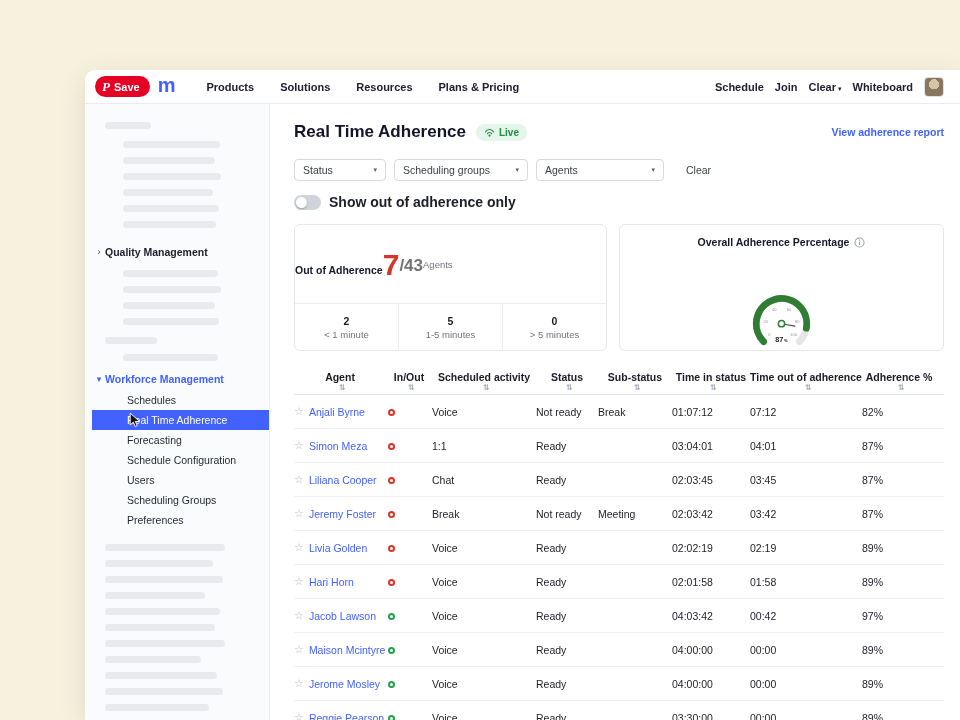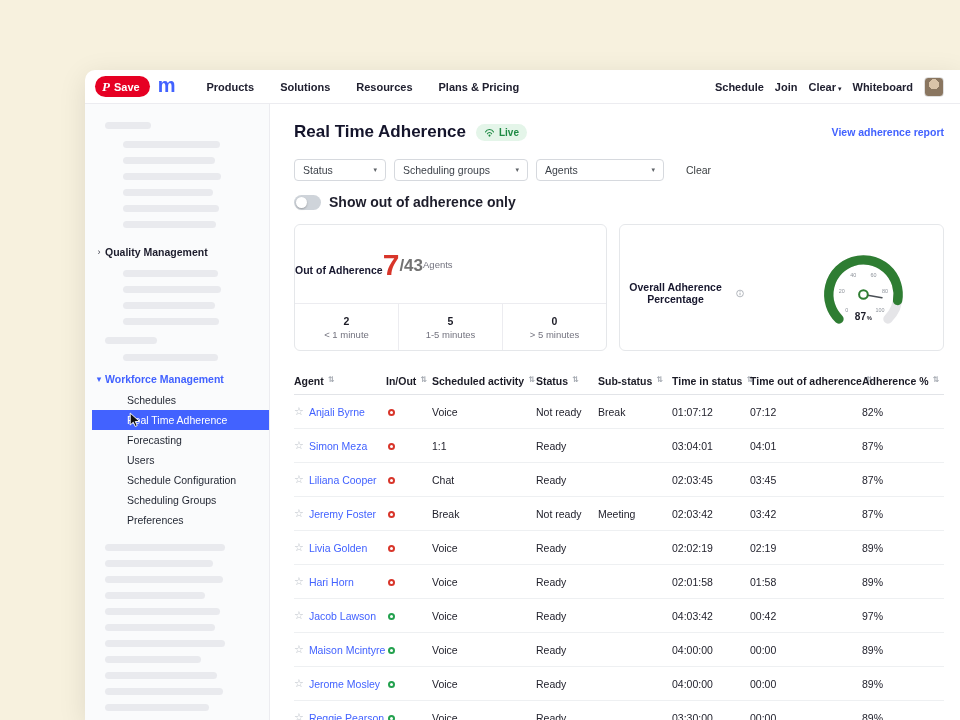--- a/index.html
+++ b/index.html
@@ -71,41 +71,41 @@
   .toggle-row { display:flex; align-items:center; gap:8px; margin-top:13px; }
   .toggle { position:relative; width:27px; height:15px; border-radius:8px; background:#cfd4da; cursor:pointer; }
   .knob { position:absolute; left:2px; top:2px; width:11px; height:11px; border-radius:50%;
           background:#fff; box-shadow:0 1px 2px rgba(0,0,0,.25); }
   .toggle-label { font-size:14px; font-weight:600; color:#1d1d2b;text-align:center; }
 
   
   .cards { display:flex; gap:12px; margin-top:14px; }
   .card { border:1px solid #e5e7ea; border-radius:6px; background:#fff; height:127px; overflow:hidden; }
   .card-out { width:313px; display:flex; flex-direction:column; }
-  .card-gauge { flex:1; display:flex; flex-direction:row; align-items:center;gap:40px; }
+  .card-gauge { flex:1; display:flex; flex-direction:column; align-items:center;gap:40px; }
   .card-title { font-size:10.5px; font-weight:700; color:#17172e; text-align:center; margin-top:11px; }
   .ooa-top { flex:1; display:flex; flex-direction:row; align-items:center; }
   .big-row { display:flex; align-items:flex-end; margin-top:2px; }
   .big-num { font-size:30px; line-height:30px; font-weight:800; color:#d8352a; }
   .big-total { font-size:17px; font-weight:700; color:#737373; padding-bottom:4px; }
   .agents-label { font-size:9.5px; color:#73737f; margin-top:0px; }
   .ooa-bottom { flex:0 0 47px; border-top:1px solid #ececf0; display:flex; }
   .bucket { flex:1; display:flex; flex-direction:column; align-items:center; justify-content:center; }
   .bucket + .bucket { border-left:1px solid #ececf0; }
   .bucket-val { font-size:10.5px; font-weight:700; color:#1b1b26; }
   .bucket-label { font-size:9.5px; color:#73737f; margin-top:2px; }
   .gauge-title-row { display:flex; align-items:center; gap:5px; margin-top:11px; }
   .gauge-title-row .card-title { margin-top:0; }
 
   
   .table { margin-top:17px; }
   .thead, .trow { display:grid; grid-template-columns:92px 46px 104px 62px 74px 78px 112px 74px; }
   .thead { height:27px; align-items:center; border-bottom:1px solid #e2e4e8; }
   .hcell { font-size:10.5px; font-weight:700; color:#1b1b26; white-space:nowrap; display:flex;
-           cursor:pointer; }
+           align-items:center; cursor:pointer;flex-direction:column; }
   .sort { font-size:8px; color:#a2a7af; margin-left:4px; }
   .trow { height:34px; align-items:center; border-bottom:1px solid #eef0f2; }
   .cell { font-size:10.5px; color:#23232e; white-space:nowrap; overflow:hidden; }
   .agent-cell { display:flex; align-items:center; }
   .star { color:#b9bfc7; font-size:11px; margin-right:5px; cursor:pointer; }
   .agent-link { color:#4262ff; cursor:pointer; text-decoration:none; }
   .dot { display:inline-block; width:7px; height:7px; border-radius:50%; border:2px solid #999; margin-left:2px; }
   .dot-out { border-color:#d8352a; }
   .dot-in  { border-color:#23a14e; }
 
@@ -163,22 +163,22 @@
 
         <div class="side-row" style="top:267px; height:16px;">
           <span class="chev wfm-chev">▾</span>
           <span class="wfm-label">Workforce Management</span>
         </div>
 
         <div class="submenu">
           <div class="sub-item">Schedules</div>
           <div class="sub-item selected">Real Time Adherence</div>
           <div class="sub-item">Forecasting</div>
+          <div class="sub-item">Schedule Configuration</div>
           <div class="sub-item">Users</div>
-          <div class="sub-item">Schedule Configuration</div>
           <div class="sub-item">Scheduling Groups</div>
           <div class="sub-item">Preferences</div>
         </div>
 
         <div class="skel" style="left:20px; top:440px; width:120px;"></div>
         <div class="skel" style="left:20px; top:456px; width:108px;"></div>
         <div class="skel" style="left:20px; top:472px; width:118px;"></div>
         <div class="skel" style="left:20px; top:488px; width:100px;"></div>
         <div class="skel" style="left:20px; top:504px; width:115px;"></div>
         <div class="skel" style="left:20px; top:520px; width:110px;"></div>

